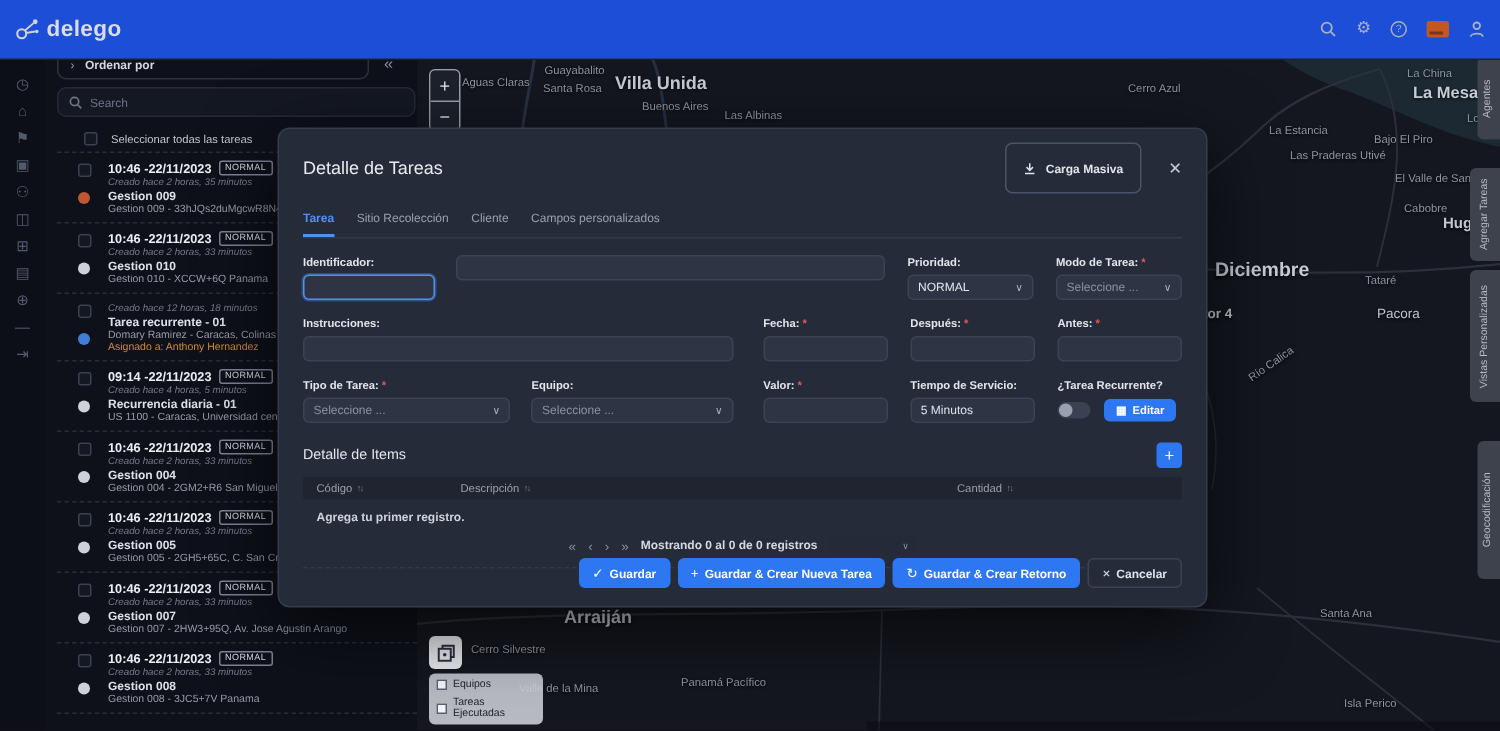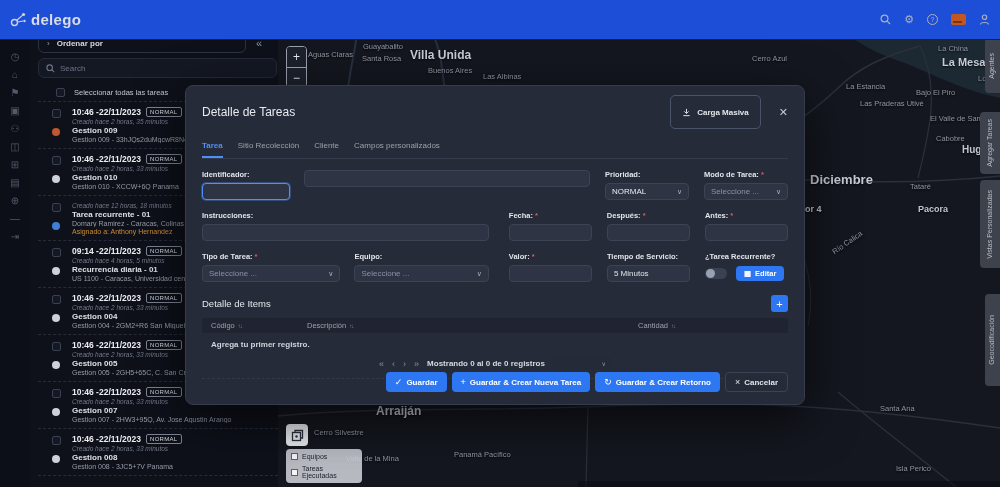--- a/index.html
+++ b/index.html
@@ -359,21 +359,21 @@
       <span class="mlabel" style="left: 658px; top: 108px;">Cabobre</span>
 
       <span class="mlabel" style="left: 684px; top: 118px; font-size: 10px; font-weight: 700; color: rgb(192, 197, 207);">Hugo Spa</span>
 
       <span class="mlabel" style="left: 532px; top: 146px; font-size: 13px; font-weight: 600; color: rgb(198, 203, 212);">Diciembre</span>
 
       <span class="mlabel" style="left: 632px; top: 156px;">Tataré</span>
 
       <span class="mlabel" style="left: 508px; top: 178px; font-size: 9px; font-weight: 700; color: rgb(191, 196, 206);">Sector 4</span>
 
-      <span class="mlabel" style="left: 640px; top: 178px; font-size: 9px; font-weight: 700; color: rgb(191, 196, 206);">Pacora</span>
+      <span class="mlabel" style="left: 640px; top: 178px; font-size: 9px; font-weight: 400; color: rgb(191, 196, 206);">Pacora</span>
 
       <span class="mlabel" style="left: 552px; top: 212px; transform: rotate(-35deg);">Río Calica</span>
 
       <span class="mlabel" style="left: 602px; top: 378px;">Santa Ana</span>
 
       <span class="mlabel" style="left: 98px; top: 378px; font-size: 12px; font-weight: 600; color: rgb(198, 203, 212);">Arraiján</span>
 
       <span class="mlabel" style="left: 36px; top: 402px;">Cerro Silvestre</span>
 
       <span class="mlabel" style="left: 68px; top: 428px;">Valle de la Mina</span>

